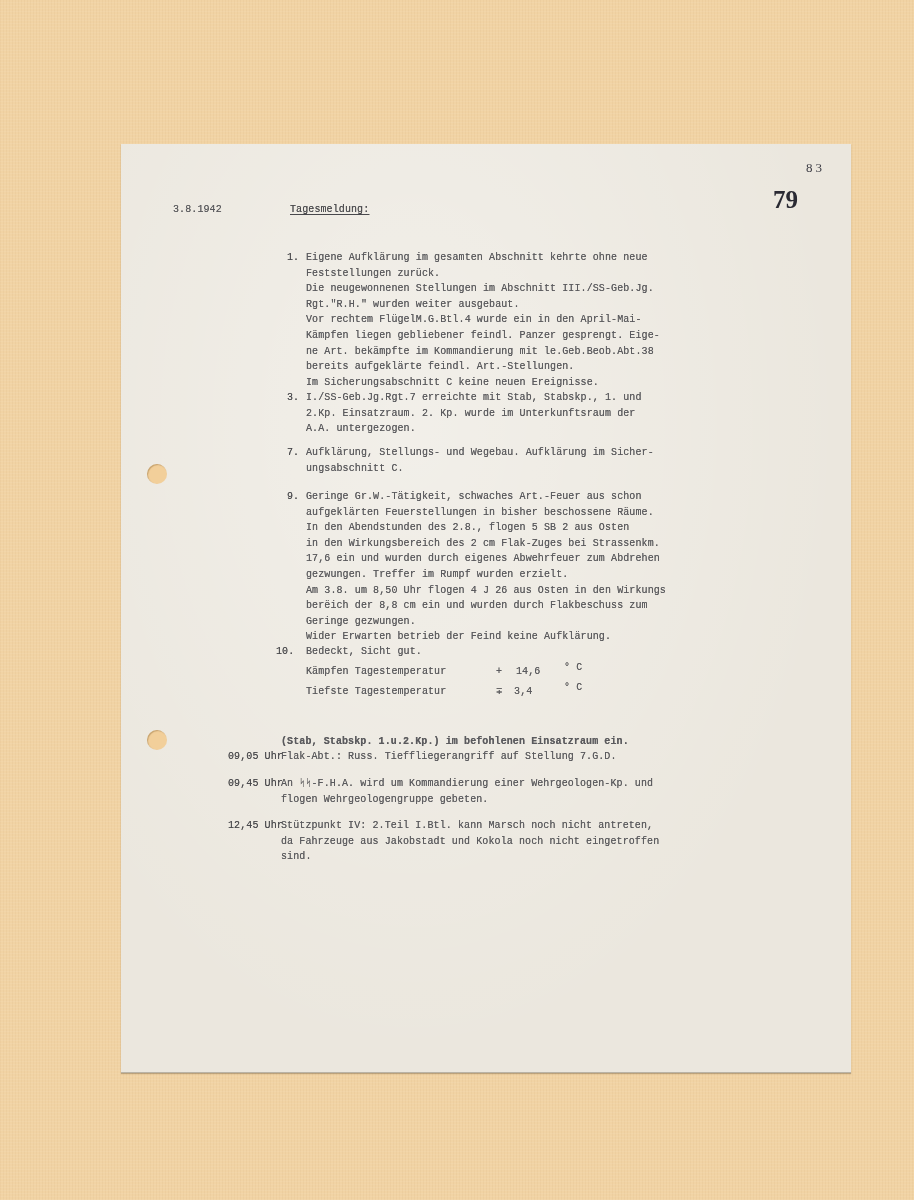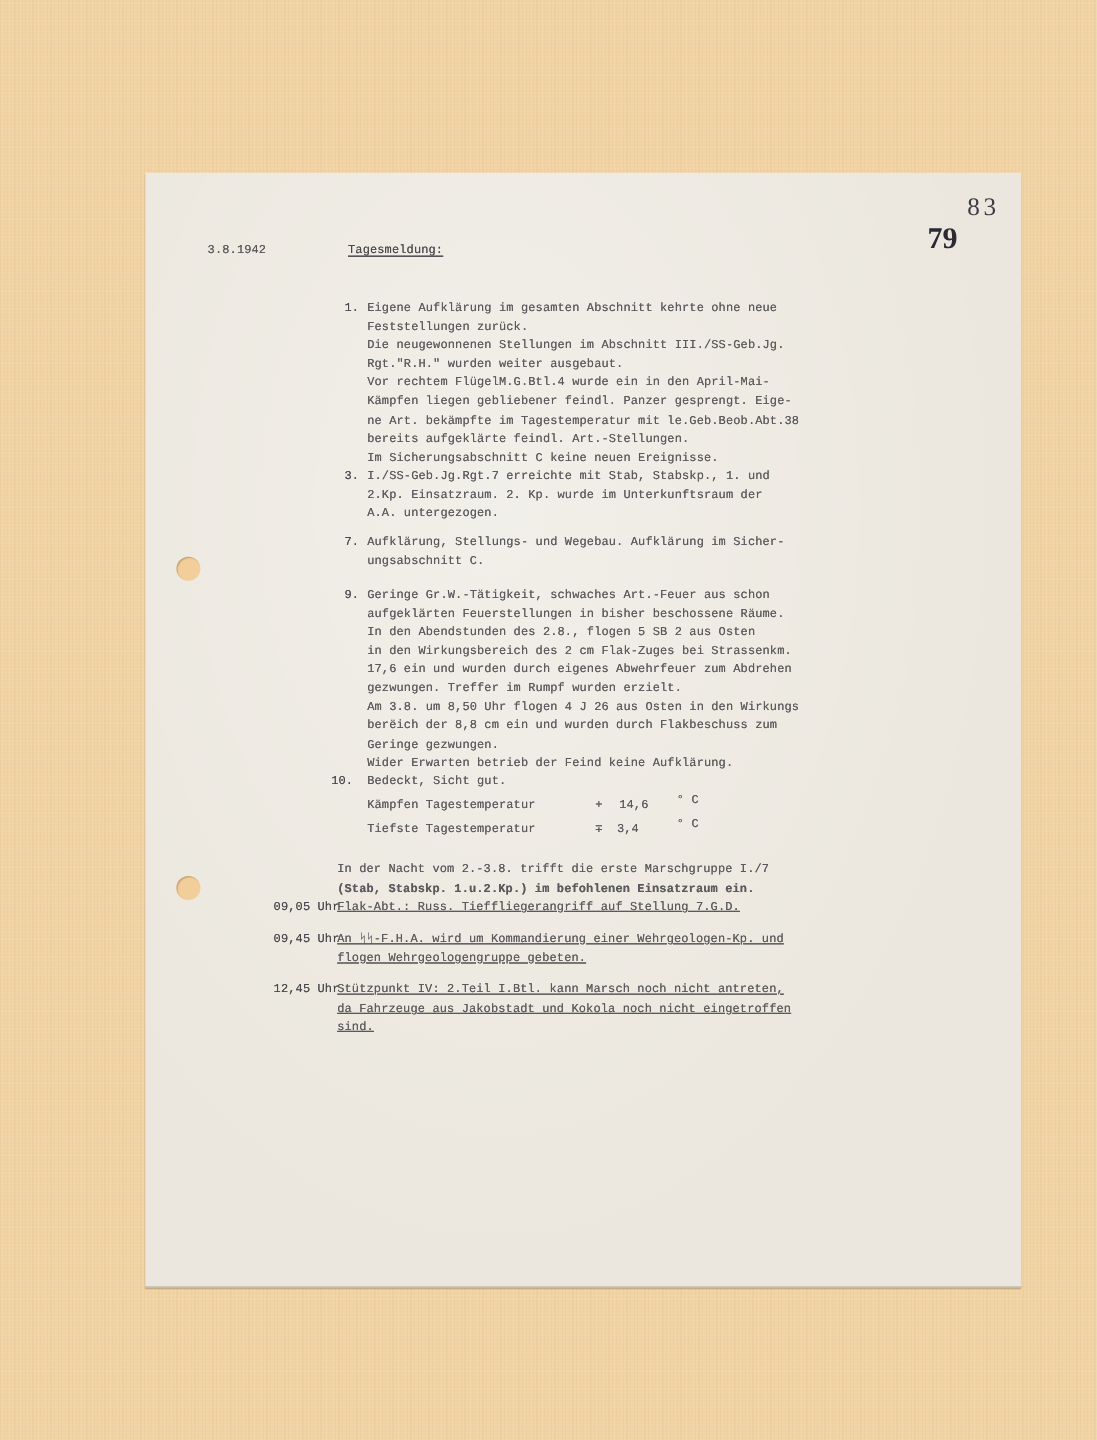--- a/index.html
+++ b/index.html
@@ -19,42 +19,42 @@
     border-bottom: 1px solid #b9b3a6;
   }
   .punch {
     position: absolute; width: 20px; height: 20px; border-radius: 50%;
     background: #f2cf9a; box-shadow: inset 1px 1px 1px rgba(120,80,30,0.35);
   }
   .stamp {
     position: absolute; font-family: "Liberation Serif", "DejaVu Serif", serif;
     color: #2f2f36;
   }
-  .stamp.archive { left: 685px; top: 16px; font-size: 21px; letter-spacing: 3px; color: #3c3c44; }
+  .stamp.archive { left: 685px; top: 16px; font-size: 13px; letter-spacing: 3px; color: #3c3c44; }
   .stamp.page { left: 652px; top: 42px; font-size: 25px; font-weight: bold; color: #2a2a33; }
 
   .tw {
     position: absolute; color: #5a5a5e; font-size: 10px; line-height: 15.6px;
     white-space: pre; letter-spacing: 0.1px;
     text-shadow: 0 0 0.4px rgba(40,40,40,0.6);
   }
   .dark { color: #48484c; }
   .date { left: 52px; top: 58px; }
   .title { left: 169px; top: 58px; text-decoration: underline; text-underline-offset: 2px; }
 
   .item { position: absolute; left: 166px; }
   .item .num { position: absolute; left: 0; top: 0; }
   .item .body { position: absolute; left: 19px; top: 0; }
   .item.wide .num { left: -11px; }
 
   .weather-line { position: absolute; }
 
   .entry { position: absolute; left: 72px; }
   .entry .time { position: absolute; left: 0; top: 0; margin-left: 35px; }
-  .entry .text { position: absolute; left: 88px; top: 0; text-decoration: underline; }
+  .entry .text { position: absolute; left: 88px; top: 0; }
 </style>
 </head>
 <body>
 
 <div class="paper">
 
   <div class="punch" style="left:26px; top:320px;"></div>
   <div class="punch" style="left:26px; top:586px;"></div>
 
   <div class="stamp archive">83</div>
@@ -65,21 +65,21 @@
 
   <div class="item" style="top:106px;">
     <div class="tw num dark">1.</div>
     <div class="body">
       <div class="tw" style="top:0px">Eigene Aufklärung im gesamten Abschnitt kehrte ohne neue</div>
       <div class="tw" style="top:15.6px">Feststellungen zurück.</div>
       <div class="tw" style="top:31.2px">Die neugewonnenen Stellungen im Abschnitt III./SS-Geb.Jg.</div>
       <div class="tw" style="top:46.8px">Rgt."R.H." wurden weiter ausgebaut.</div>
       <div class="tw" style="top:62.4px">Vor rechtem FlügelM.G.Btl.4 wurde ein in den April-Mai-</div>
       <div class="tw" style="top:78px">Kämpfen liegen gebliebener feindl. Panzer gesprengt. Eige-</div>
-      <div class="tw" style="top:93.6px">ne Art. bekämpfte im Tagestemperatur mit le.Geb.Beob.Abt.38</div>
+      <div class="tw" style="top:93.6px">ne Art. bekämpfte im Kommandierung mit le.Geb.Beob.Abt.38</div>
       <div class="tw" style="top:109.2px">bereits aufgeklärte feindl. Art.-Stellungen.</div>
       <div class="tw" style="top:124.8px">Im Sicherungsabschnitt C keine neuen Ereignisse.</div>
     </div>
   </div>
 
   <div class="item" style="top:246px;">
     <div class="tw num dark">3.</div>
     <div class="body">
       <div class="tw" style="top:0px">I./SS-Geb.Jg.Rgt.7 erreichte mit Stab, Stabskp., 1. und</div>
       <div class="tw" style="top:15.6px">2.Kp. Einsatzraum. 2. Kp. wurde im Unterkunftsraum der</div>
@@ -123,21 +123,20 @@
       </div>
       <div class="weather-line" style="top:40px; left:0;">
         <span class="tw" style="left:0">Tiefste Tagestemperatur</span>
         <span class="tw" style="left:190px">∓</span>
         <span class="tw" style="left:202px"> 3,4</span>
         <span class="tw" style="left:258px; top:-4px">° C</span>
       </div>
     </div>
   </div>
 
-  <div class="tw" style="left:160px; top:574px;">In der Nacht vom 2.-3.8. trifft die erste Marschgruppe I./7</div>
   <div class="tw" style="left:160px; top:589.6px;font-weight:bold;">(Stab, Stabskp. 1.u.2.Kp.) im befohlenen Einsatzraum ein.</div>
 
   <div class="entry" style="top:605px;">
     <div class="tw time dark">09,05 Uhr</div>
     <div class="tw text">Flak-Abt.: Russ. Tieffliegerangriff auf Stellung 7.G.D.</div>
   </div>
 
   <div class="entry" style="top:632px;">
     <div class="tw time dark">09,45 Uhr</div>
     <div class="tw text" style="top:0">An ᛋᛋ-F.H.A. wird um Kommandierung einer Wehrgeologen-Kp. und</div>

